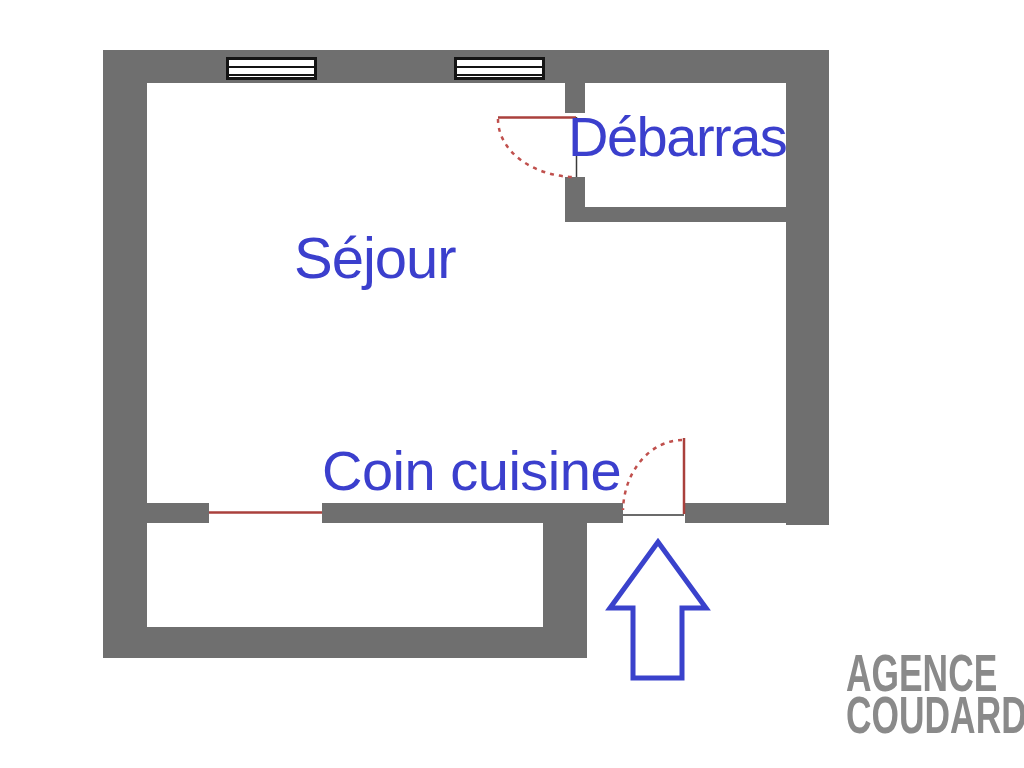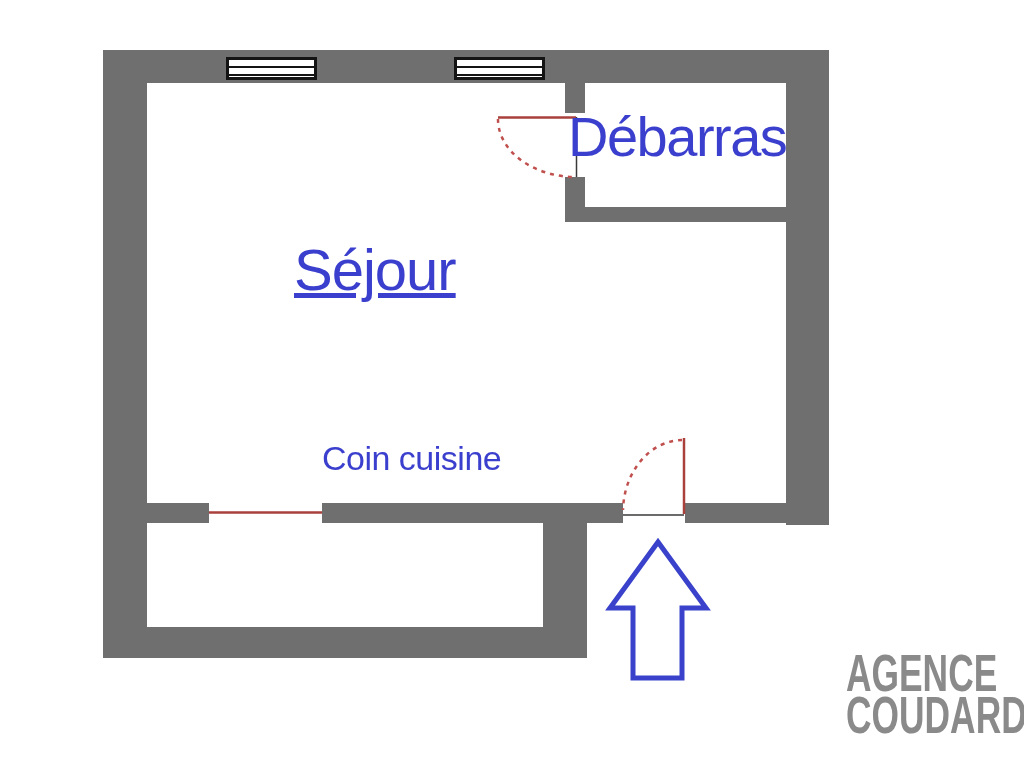--- a/index.html
+++ b/index.html
@@ -59,23 +59,23 @@
     height: 768px;
     pointer-events: none;
   }
   
   .room-label {
     position: absolute;
     color: var(--room_label, #3b3fcd);
     white-space: nowrap;
     line-height: 1.1;
   }
-  .lbl-sejour   { left:294px; top:238px; font-size:58px; letter-spacing:-1px;text-decoration:underline; }
+  .lbl-sejour   { left:294px; top:226px; font-size:58px; letter-spacing:-1px; }
   .lbl-debarras { left:568px; top:106px; font-size:56px; letter-spacing:-1.5px; }
-  .lbl-coin     { left:322px; top:440px; font-size:34px; letter-spacing:-0.5px; }
+  .lbl-coin     { left:322px; top:440px; font-size:56px; letter-spacing:-0.5px; }
   .lbl-salle    { left:158px; top:533px; font-size:56px; letter-spacing:-1px; }
   
   .watermark {
     position: absolute;
     left: 846px;
     top: 652px;
     color: var(--watermark, #8a8a8a);
     font-size: 52px;
     font-weight: bold;
     line-height: 42px;

